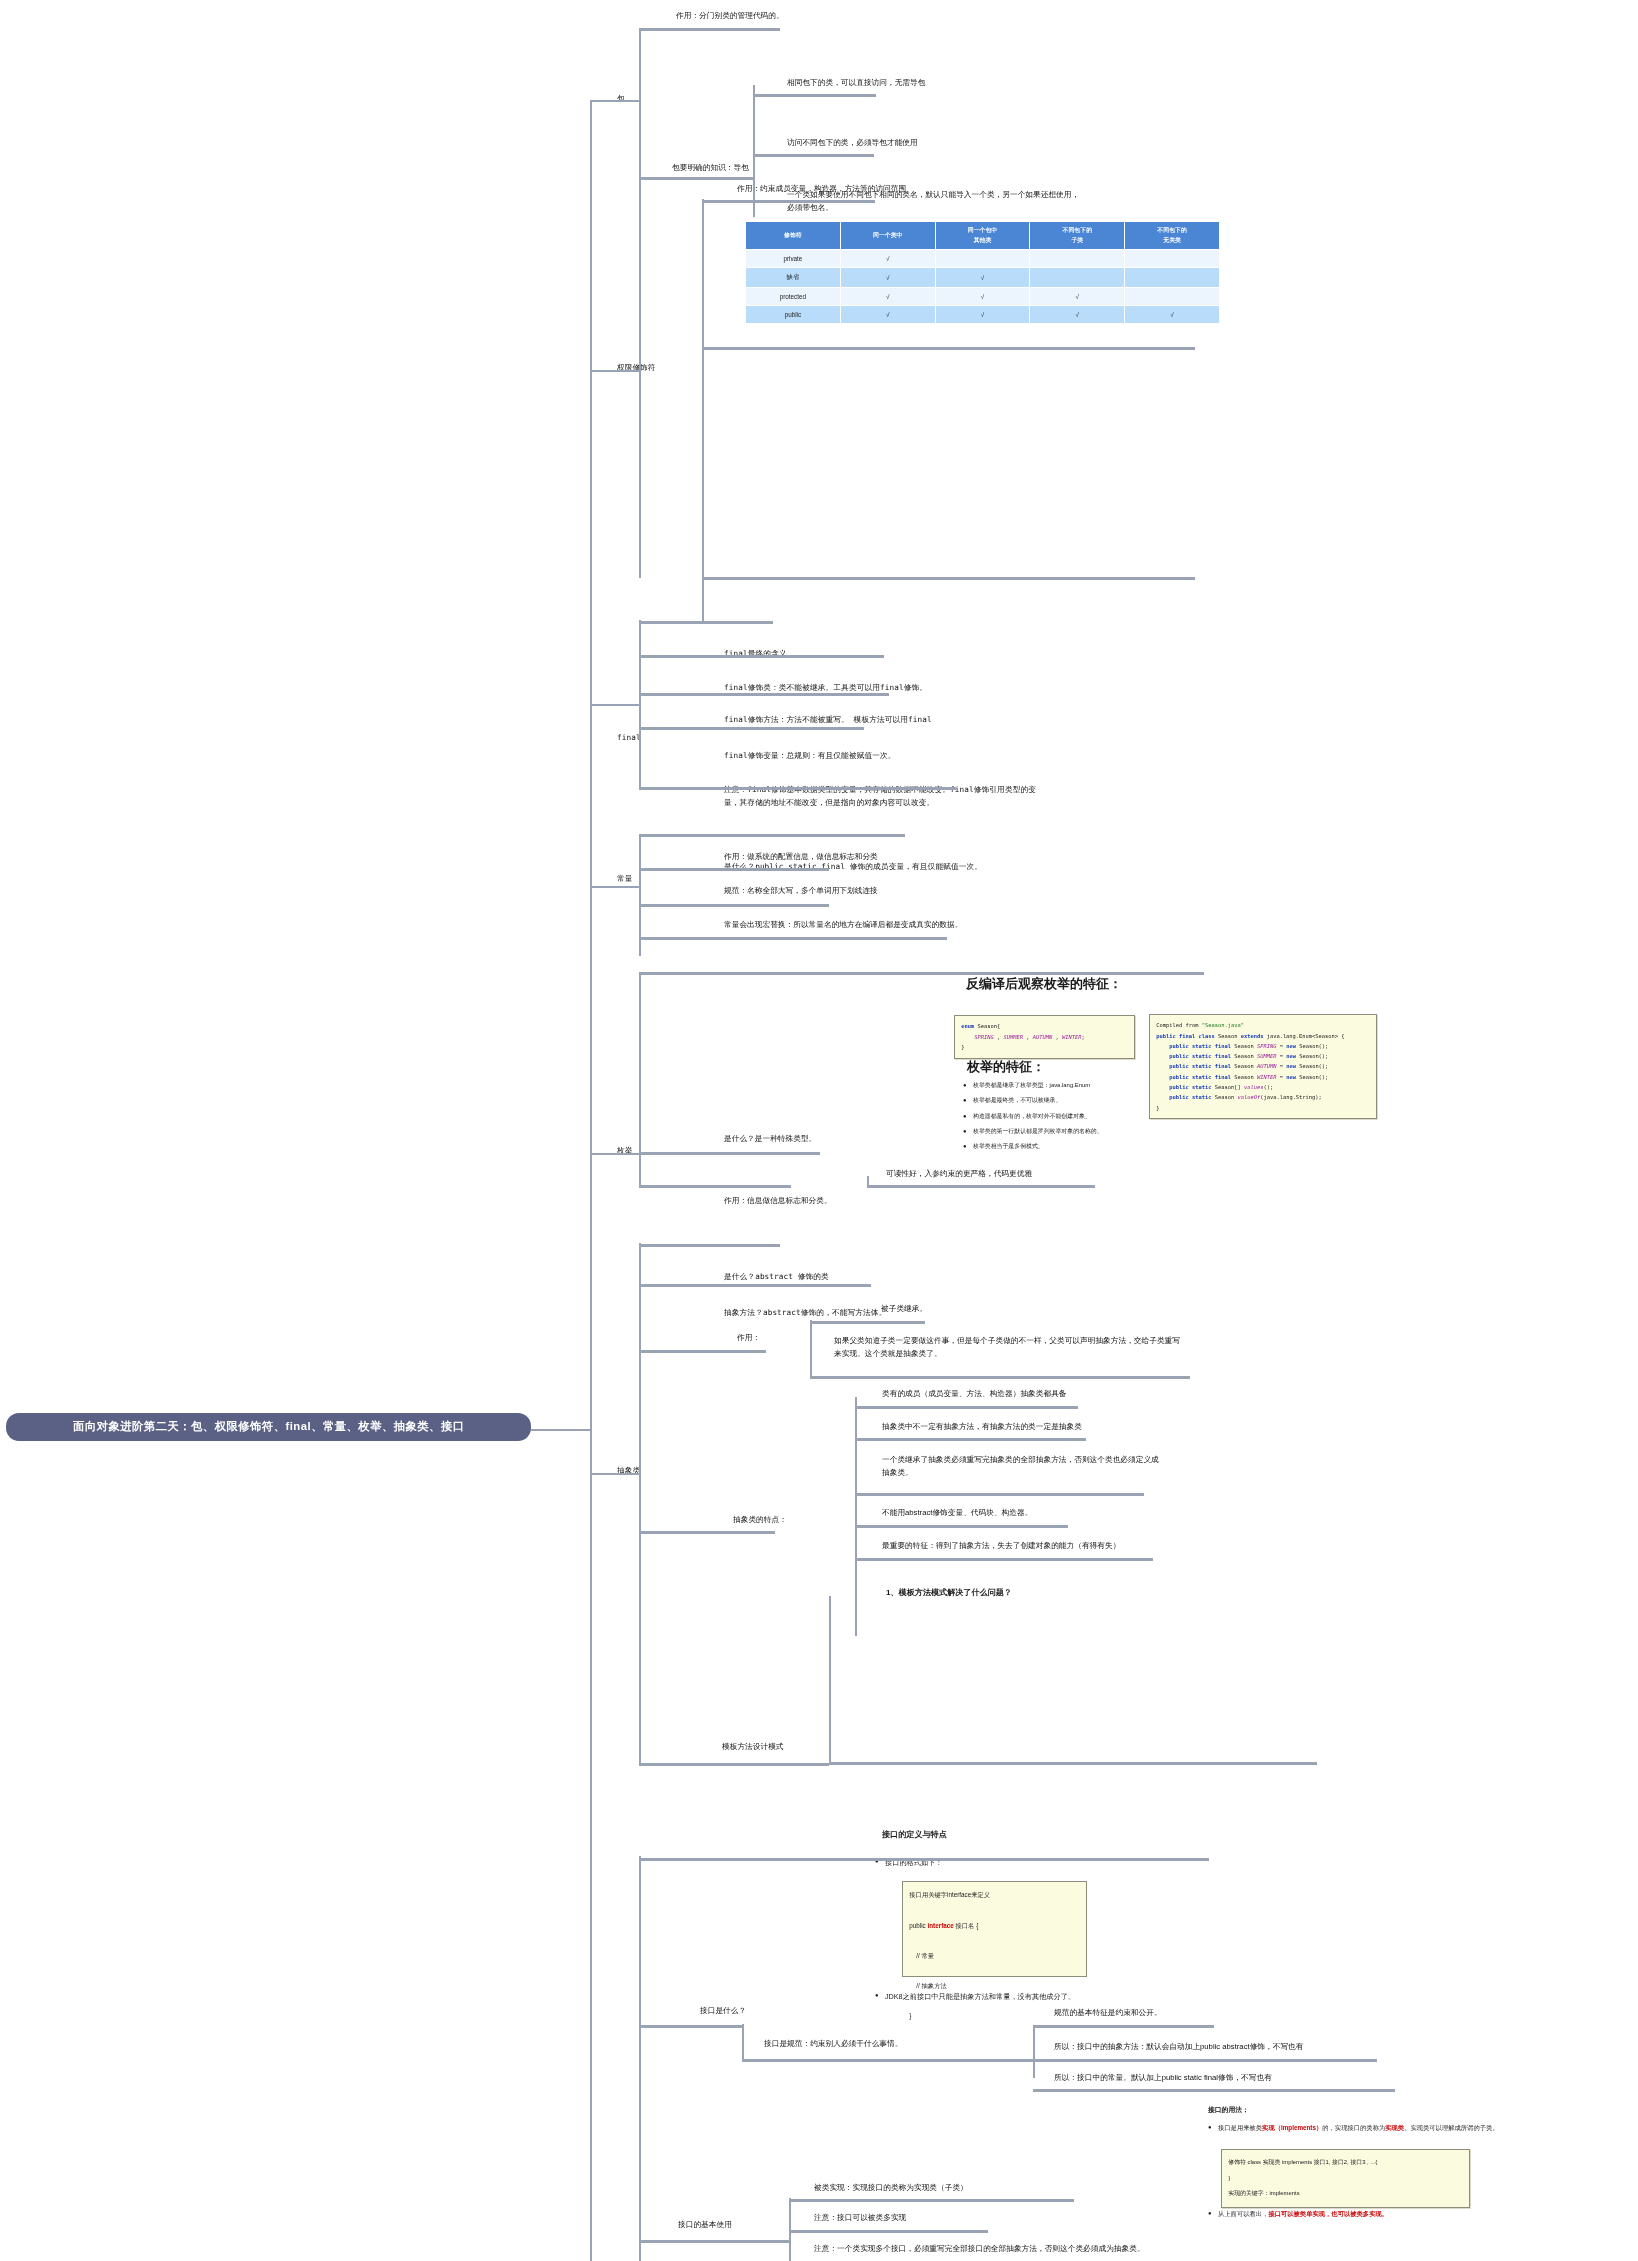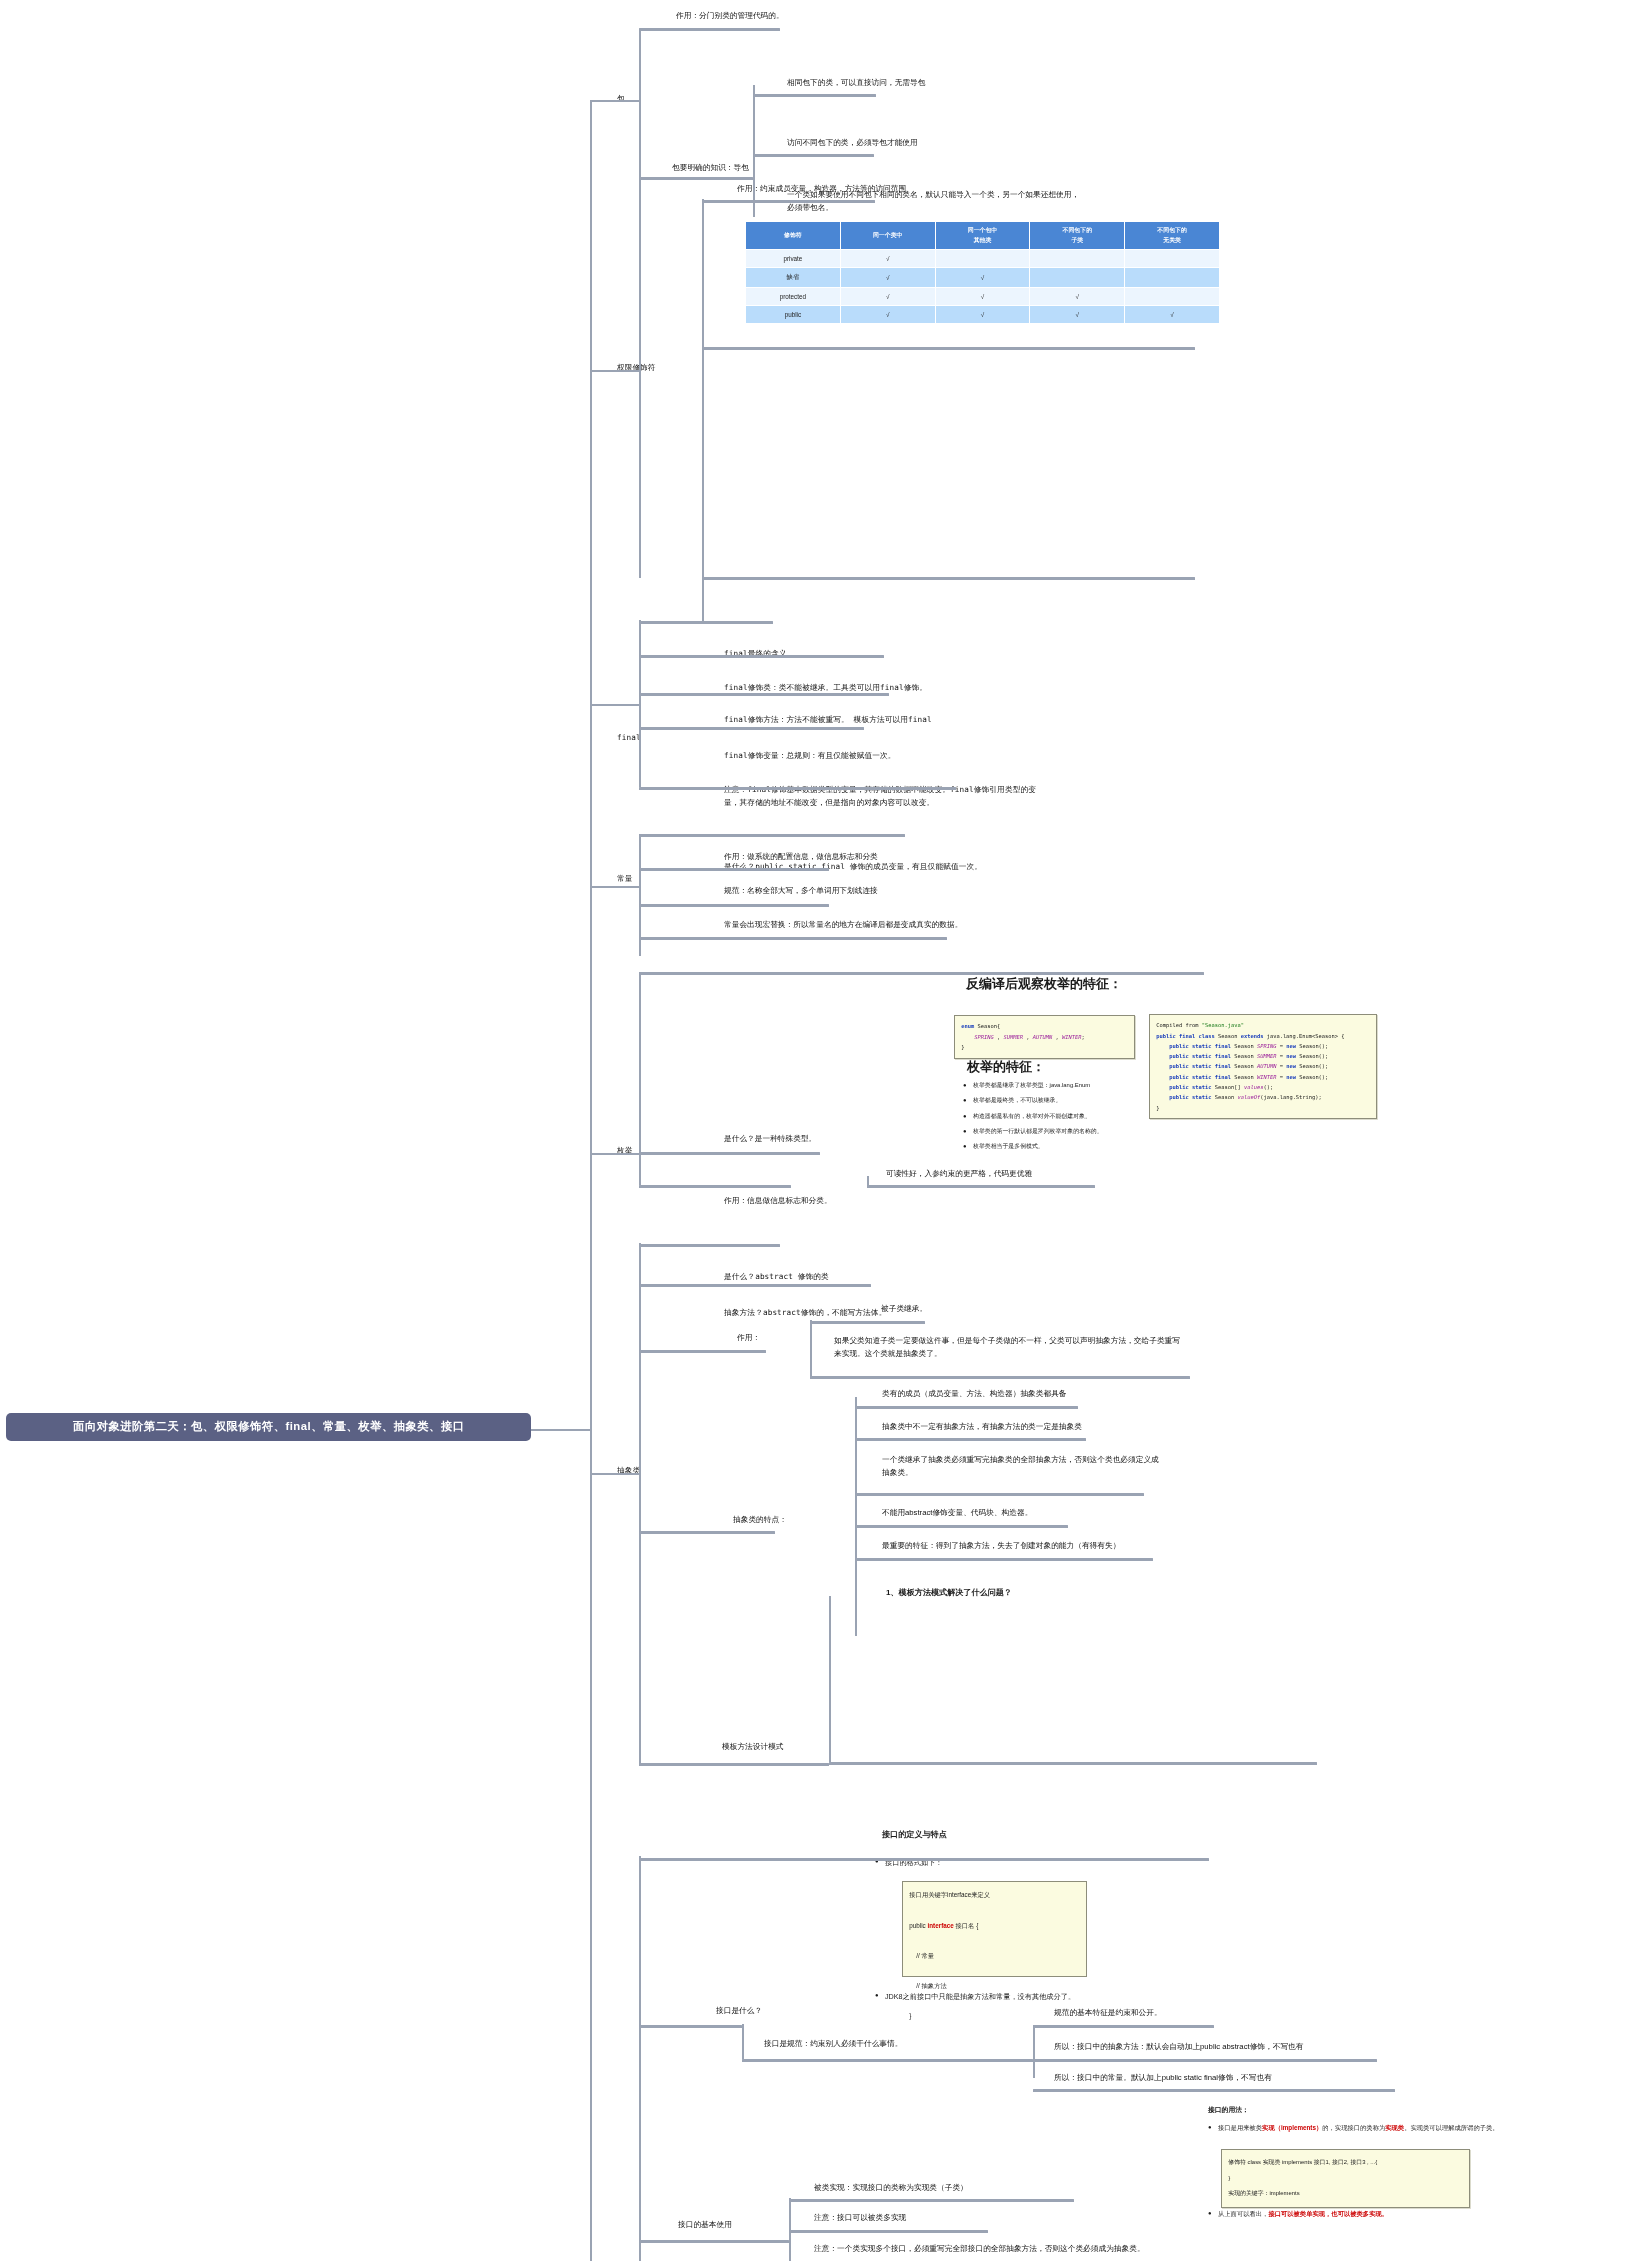--- a/index.html
+++ b/index.html
@@ -22,21 +22,21 @@
     color:#111;
     white-space:pre-wrap;
   }
   .node.mono { font-family:"DejaVu Sans Mono","Liberation Mono",monospace; letter-spacing:0.1px;margin-top:44px; }
 
   
   .root {
     position:absolute;
     background:#5b6184;
     color:#fff;
-    border-radius:5px;
+    border-radius:13px;
     font-size:11.3px;
     font-weight:700;
     padding:6.3px 10px;
     letter-spacing:0.5px;
     white-space:nowrap;
   }
 
   
   .h { position:absolute; height:2.3px; background:#9aa3b3; }
   .v { position:absolute; width:2.3px; background:#9aa3b3; }
@@ -348,21 +348,21 @@
 
 <span>}</span></div>
 
   <div class="bulletblock" style="left:875px; top:1990px; width:344px; font-size:7.2px;">
     <ul>
       <li style="margin-bottom:0;">JDK8之前接口中只能是抽象方法和常量，没有其他成分了。</li>
     </ul>
   </div>
   <div class="h ul" style="left:639px; top:1858px; width:570px;"></div>
 
-  <div class="node" style="left:700px; top:2004px;margin-left:16px;">接口是什么？</div>
+  <div class="node" style="left:700px; top:2004px;">接口是什么？</div>
   <div class="h ul" style="left:639px; top:2025px; width:103px;"></div>
   <div class="v" style="left:742px; top:2024px; height:35px;"></div>
 
   <div class="node" style="left:764px; top:2037px;">接口是规范：约束别人必须干什么事情。</div>
   <div class="h ul" style="left:742px; top:2059px; width:291px;"></div>
   <div class="v" style="left:1033px; top:2025px; height:53px;"></div>
 
   <div class="node" style="left:1054px; top:2006px;">规范的基本特征是约束和公开。</div>
   <div class="h ul" style="left:1033px; top:2025px; width:181px;"></div>
 

